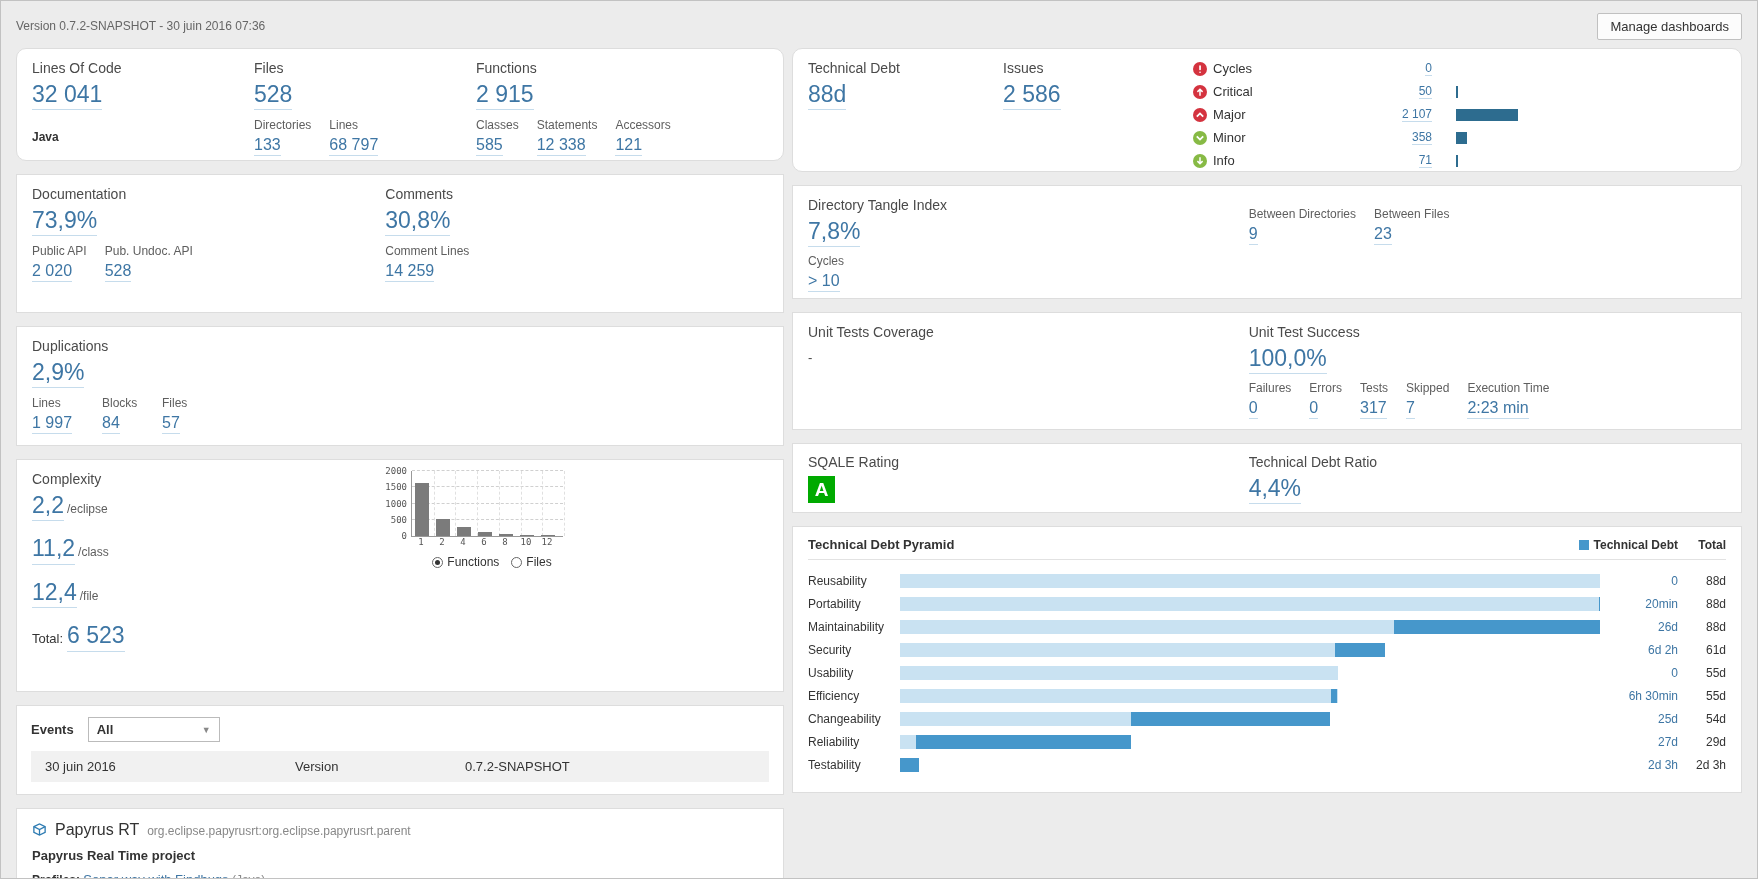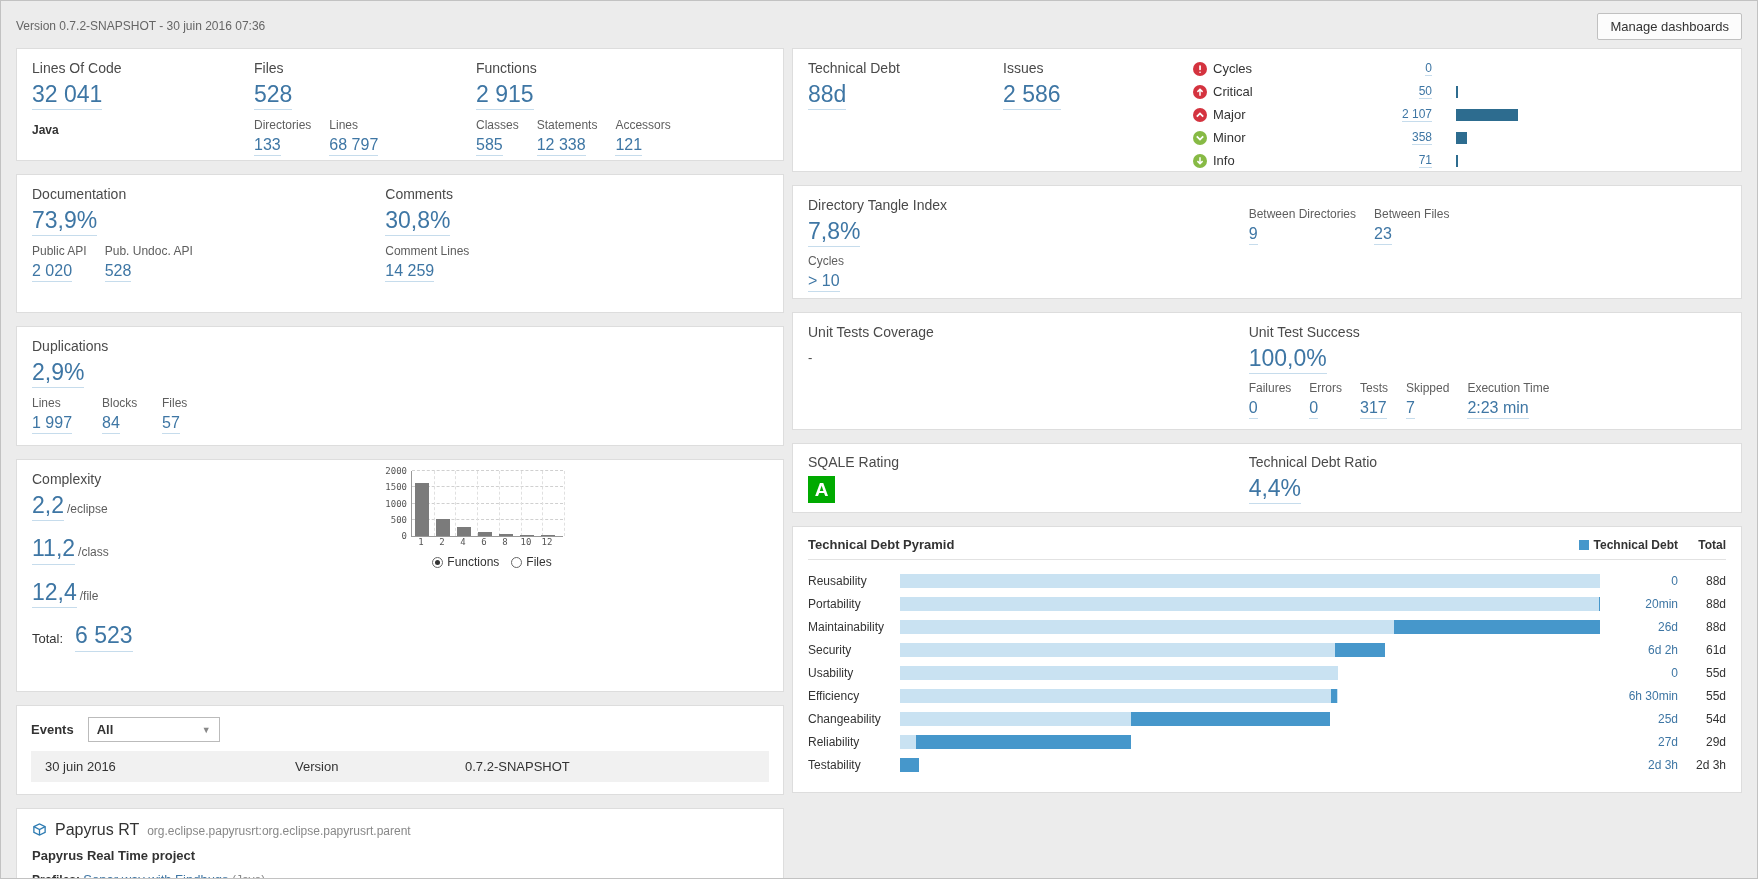--- a/index.html
+++ b/index.html
@@ -11,37 +11,37 @@
   .columns { display:flex; gap:8px; }
   .col-left { width:768px; flex:none; display:flex; flex-direction:column; gap:13px; }
   .col-right { flex:1; display:flex; flex-direction:column; gap:13px; }
   .card { background:#fff; border:1px solid #ddd; padding:11px 15px; }
   .metric-label { font-size:14px; color:#4a4a4a; }
   .metric-value { font-size:23px; color:#3e76a4; display:inline-block; border-bottom:1px solid #c6dcec; padding-bottom:2px; line-height:1.15; margin-top:5px; text-decoration:none; }
   .sub-label { font-size:12px; color:#5e5e5e; }
   .sub-value { font-size:16px; color:#3e76a4; display:inline-block; border-bottom:1px solid #c6dcec; padding-bottom:1px; margin-top:4px; text-decoration:none; }
   .mrow { display:flex; }
   .mgroup { margin-right:18px; }
-  .grow { display:flex; }
+  .grow { display:flex;border-radius:10px; }
   .g1 { width:222px; flex:none; } .g2 { width:222px; flex:none; } .g3 { flex:1; }
   .lang { font-size:12px; font-weight:bold; color:#333; }
   .dash-value { font-size:13px; color:#444; margin-top:10px; }
   
   .sev-row { display:flex; align-items:center; height:17px; margin-bottom:6px; }
   .sev-icon { width:14px; height:14px; margin-right:6px; flex:none; display:inline-block; }
   .sev-name { font-size:13px; color:#333; width:85px; }
   .sev-value { font-size:12px; color:#3e76a4; border-bottom:1px solid #c6dcec; margin-left:auto; text-decoration:none; }
   .sev-bar-slot { width:90px; flex:none; margin-left:24px; }
   .sev-bar { height:12px; }
   
   .cxrow { display:flex; }
   .cx-left { width:345px; flex:none; }
   .cx-line { margin-bottom:9px; }
   .cx-unit { font-size:12px; color:#5e5e5e; margin-left:3px; }
-  .cx-total-label { font-size:13px; color:#333; margin-right:12px; }
+  .cx-total-label { font-size:13px; color:#333; margin-right:4px; }
   .chartbox { width:210px; flex:none; }
   .chart-wrap { display:flex; }
   .ylabels { width:34px; position:relative; height:66px; flex:none; }
   .ylab { position:absolute; right:4px; font-size:9px; font-family:"DejaVu Sans Mono",monospace; color:#555; }
   .plot { position:relative; width:152px; height:66px; border-left:1px solid #999; border-bottom:1px solid #999; }
   .gridline { position:absolute; left:0; right:0; border-top:1px dashed #d0d0d0; }
   .vline { position:absolute; top:0; bottom:0; border-left:1px dashed #e0e0e0; }
   .bars { position:absolute; left:0; right:0; bottom:0; top:0; display:flex; align-items:flex-end; gap:7px; padding:0 0 0 3px; }
   .bar { width:14px; background:#7b7b7b; flex:none; }
   .xlabels { display:flex; gap:7px; padding-left:3px; margin-left:34px; width:152px; }
@@ -94,21 +94,21 @@
   </div>
 
   <div class="columns">
 
     <div class="col-left">
 
       <div class="card grow" style="height:113px;">
         <div class="g1">
           <div class="metric-label">Lines Of Code</div>
           <a class="metric-value">32 041</a>
-          <div class="lang" style="margin-top:13px;">Java</div>
+          <div class="lang" style="margin-top:20px;">Java</div>
         </div>
         <div class="g2">
           <div class="metric-label">Files</div>
           <a class="metric-value">528</a>
           <div class="mrow" style="margin-top:8px;">
             <div class="mgroup">
               <div class="sub-label">Directories</div>
               <a class="sub-value">133</a>
             </div>
             <div class="mgroup">

